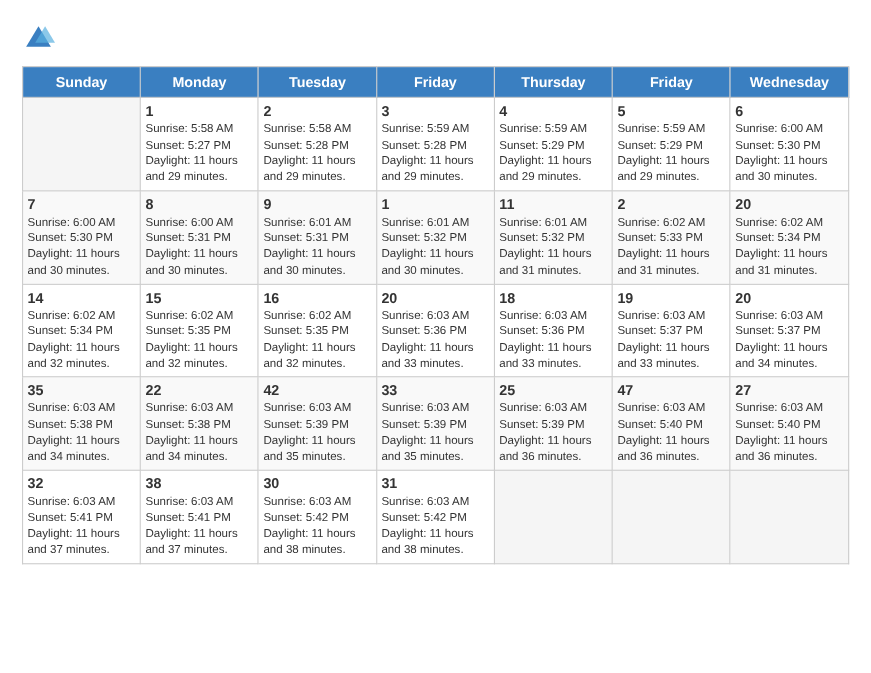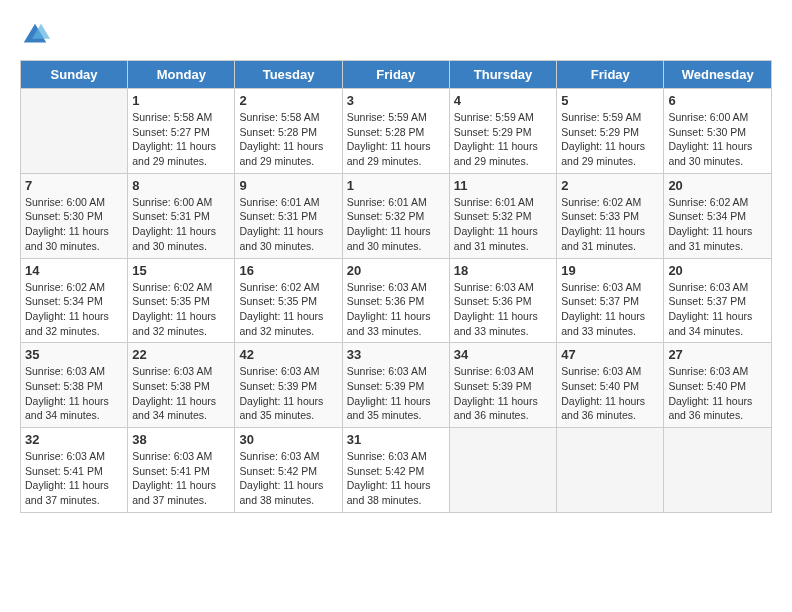--- a/index.html
+++ b/index.html
@@ -218,21 +218,21 @@
         </td>
         <td>
           <span class="day-number">42</span>
           <div class="day-info">Sunrise: 6:03 AM<br>Sunset: 5:39 PM<br>Daylight: 11 hours and 35 minutes.</div>
         </td>
         <td>
           <span class="day-number">33</span>
           <div class="day-info">Sunrise: 6:03 AM<br>Sunset: 5:39 PM<br>Daylight: 11 hours and 35 minutes.</div>
         </td>
         <td>
-          <span class="day-number">34</span>
+          <span class="day-number">25</span>
           <div class="day-info">Sunrise: 6:03 AM<br>Sunset: 5:39 PM<br>Daylight: 11 hours and 36 minutes.</div>
         </td>
         <td>
           <span class="day-number">47</span>
           <div class="day-info">Sunrise: 6:03 AM<br>Sunset: 5:40 PM<br>Daylight: 11 hours and 36 minutes.</div>
         </td>
         <td>
           <span class="day-number">27</span>
           <div class="day-info">Sunrise: 6:03 AM<br>Sunset: 5:40 PM<br>Daylight: 11 hours and 36 minutes.</div>
         </td>

